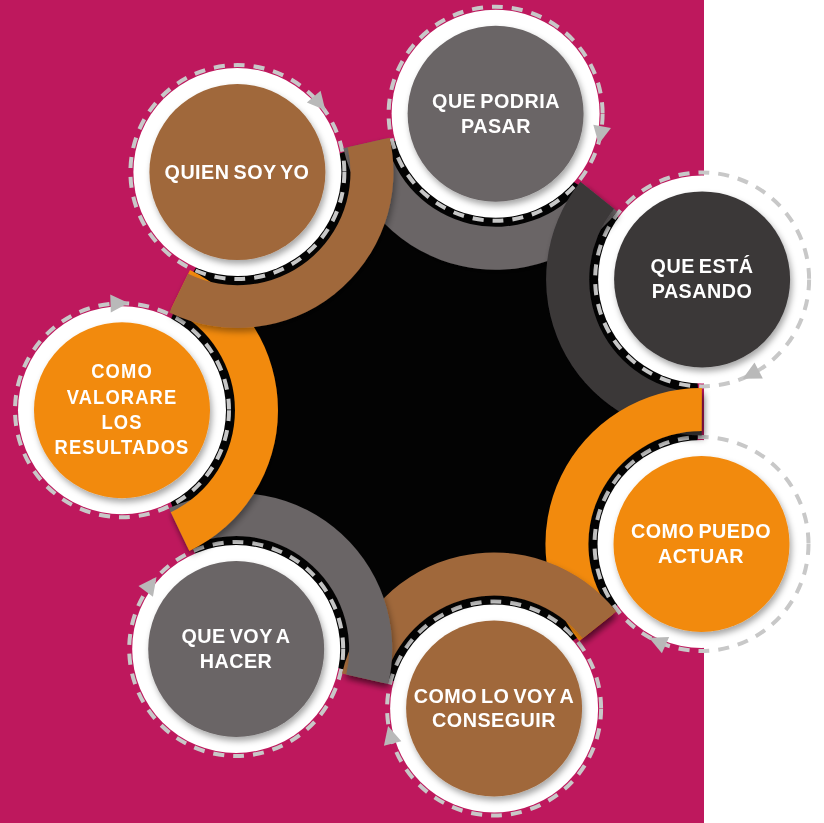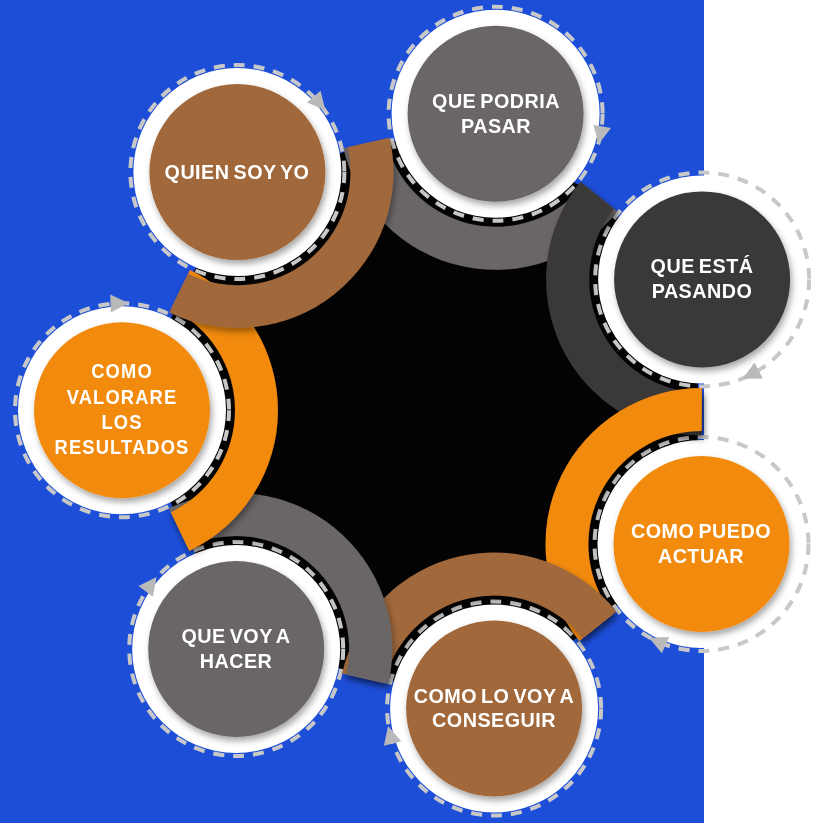--- a/index.html
+++ b/index.html
@@ -8,21 +8,21 @@
     background: #ffffff;
     width: 824px;
     height: 823px;
     overflow: hidden;
     font-family: "Liberation Sans", sans-serif;
   }
   .stage {
     position: relative;
     width: 704px;
     height: 823px;
-    background: #1d4ed8;
+    background: #be185d;
   }
   .stage svg {
     position: absolute;
     left: 0;
     top: 0;
   }
   .node-label {
     position: absolute;
     width: 184px;
     transform: translate(-50%, -50%) scaleX(0.94);

